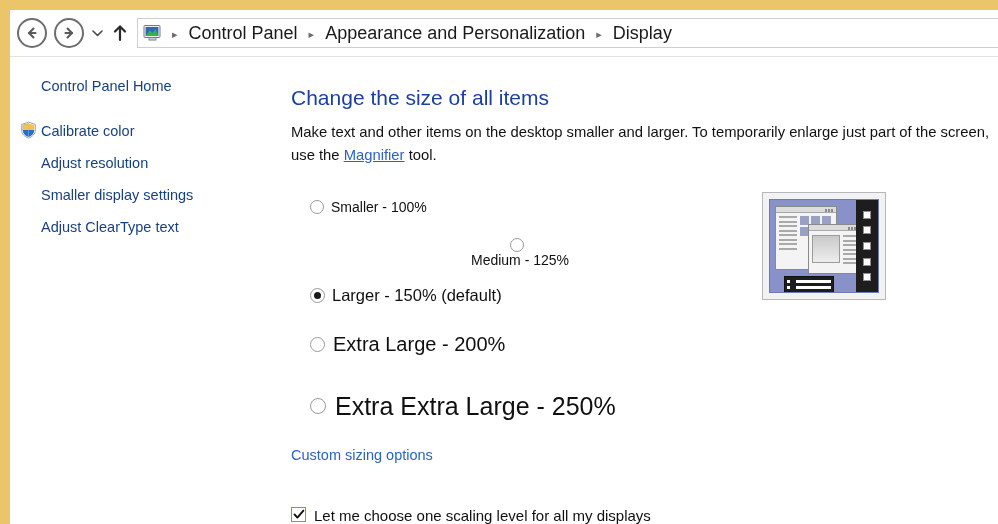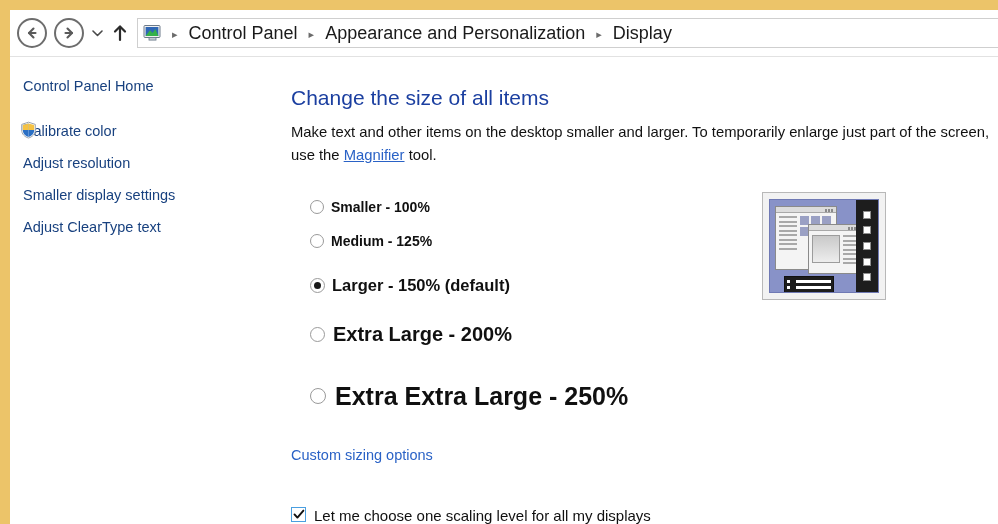--- a/index.html
+++ b/index.html
@@ -89,21 +89,21 @@
     left: 0; top: 47px;
     width: 270px; height: 477px;
     background: #ffffff;
     padding-top: 21px;
   }
   .side-link {
     position: relative;
     display: block;
     font-size: 14.5px;
     color: #18417f;
-    padding-left: 13px;
+    padding-left: 31px;
     line-height: 17px;
     white-space: nowrap;
     cursor: pointer;
   }
   .side-link.home { margin-bottom: 28px; }
   .side-link.spaced { margin-bottom: 15px; }
   .shield {
     position: absolute;
     left: 10px; top: -2px;
     width: 17px; height: 18px;
@@ -135,21 +135,20 @@
     color: #2a62c6;
     text-decoration: underline;
     cursor: pointer;
   }
 
   
   #radios {
     position: absolute;
     left: 30px; top: 137px;
     width: 420px;
-    font-weight: bold;
   }
   .radio-row {
     display: flex;
     align-items: center;
     cursor: pointer;
     white-space: nowrap;
   }
   .radio-mark {
     flex: 0 0 auto;
     border-radius: 50%;
@@ -160,21 +159,21 @@
   .radio-mark .dot {
     border-radius: 50%;
     background: #1a1a1a;
   }
   .radio-label { color: #101010; }
 
   .r0 { height: 26px; }
   .r0 .radio-mark { width: 14px; height: 14px; margin-right: 7px; }
   .r0 .radio-label { font-size: 14px; }
 
-  .r1 { height: 26px; margin-top: 8px; }
+  .r1 { height: 26px; margin-top: 18px; flex-direction: column; }
   .r1 .radio-mark { width: 14px; height: 14px; margin-right: 7px; }
   .r1 .radio-label { font-size: 14px; }
 
   .r2 { height: 26px; margin-top: 18px; }
   .r2 .radio-mark { width: 15px; height: 15px; margin-right: 7px; }
   .r2 .radio-mark .dot { width: 7px; height: 7px; }
   .r2 .radio-label { font-size: 16.5px; }
 
   .r3 { height: 30px; margin-top: 21px; }
   .r3 .radio-mark { width: 15px; height: 15px; margin-right: 8px; }

